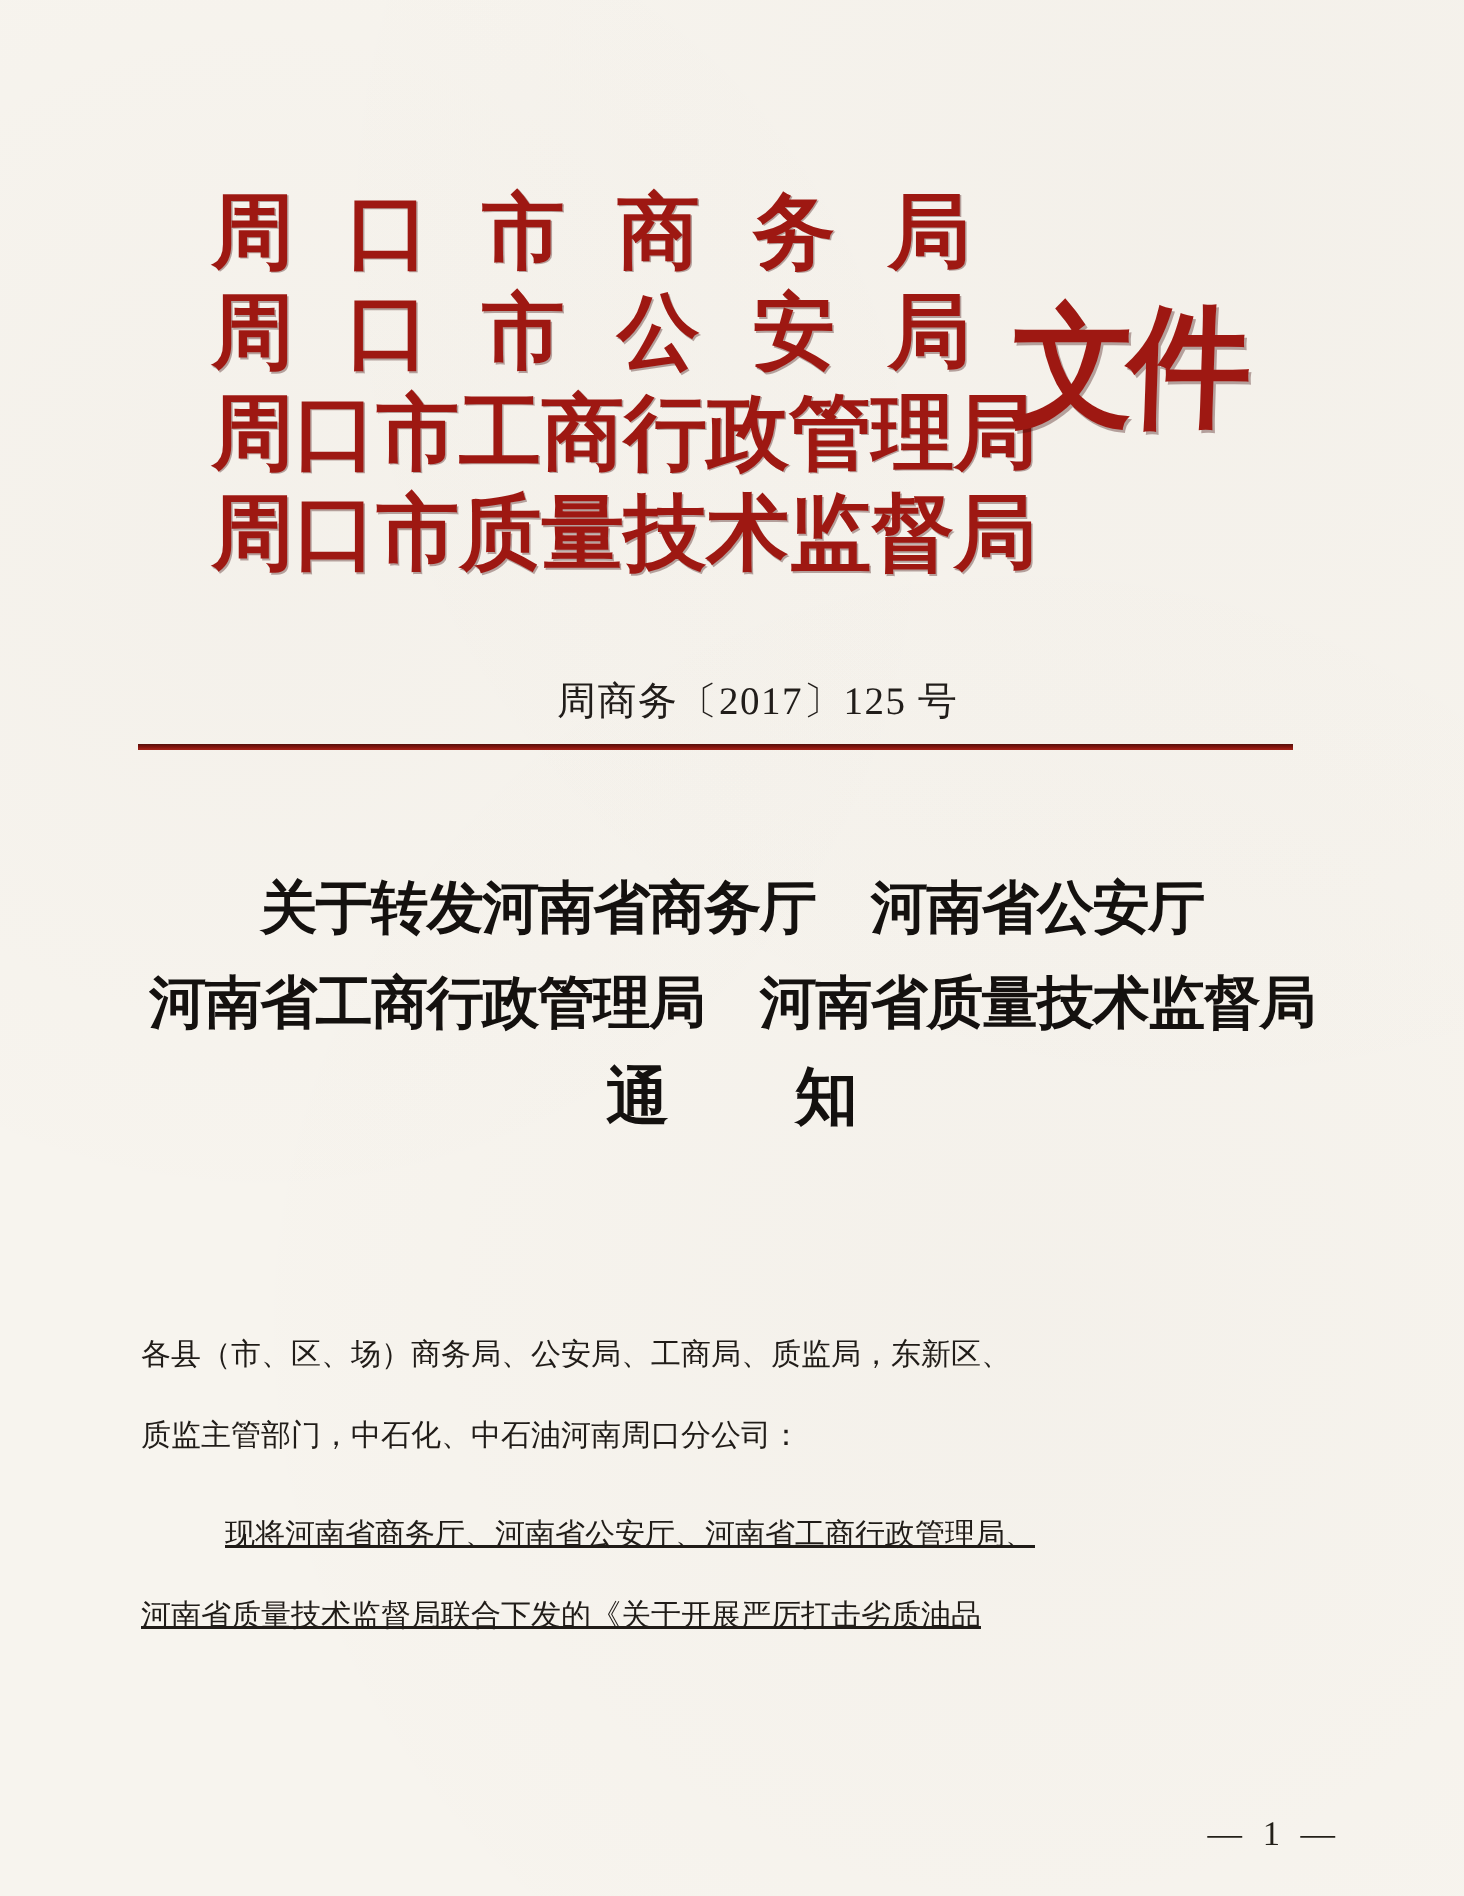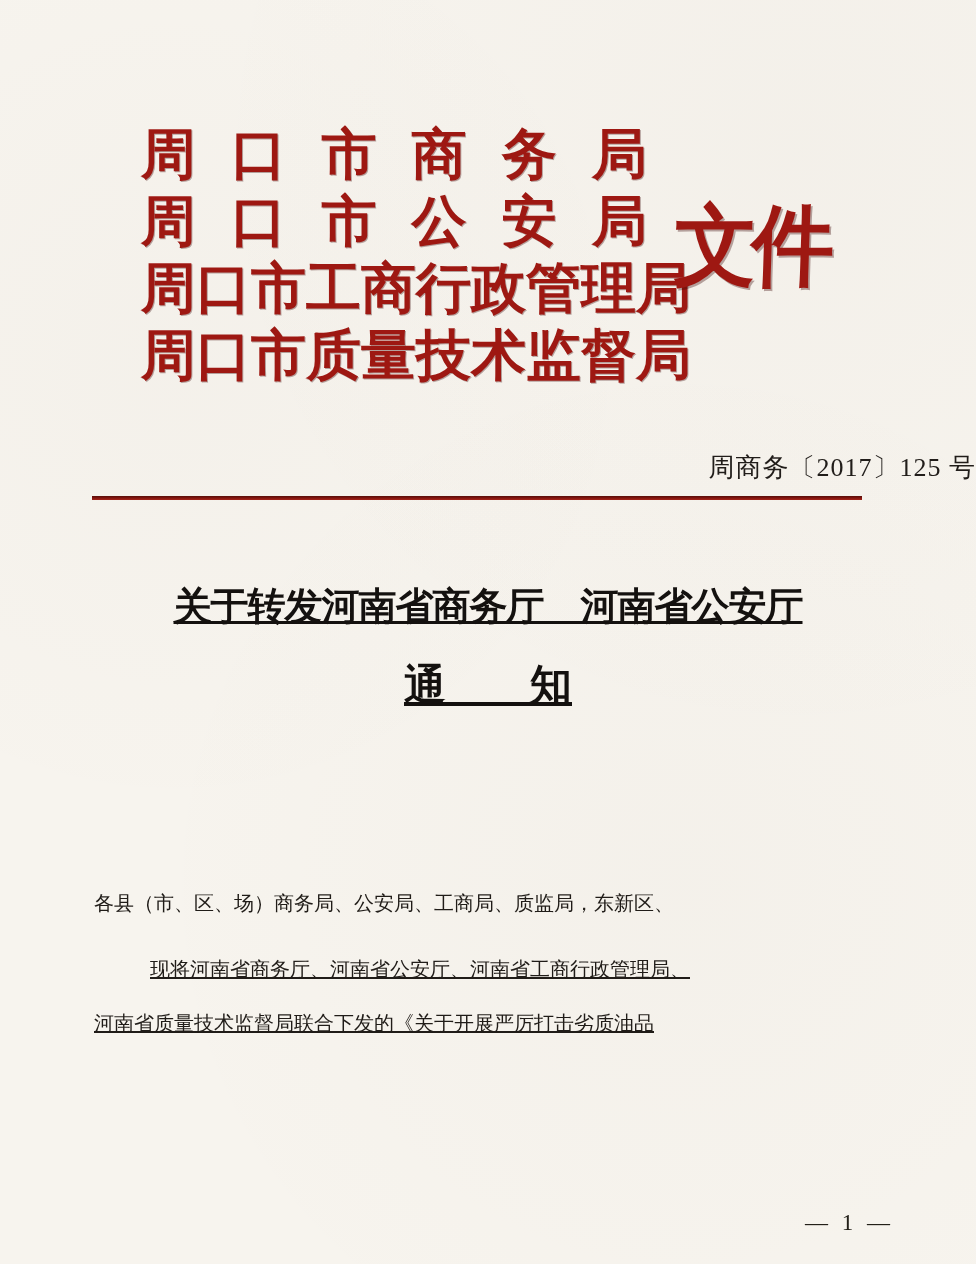--- a/index.html
+++ b/index.html
@@ -38,34 +38,34 @@
     font-size:98px;font-weight:bold;line-height:1;
     letter-spacing:-6px;color:var(--accent);
     transform:scale(0.84,0.9) skewX(-2deg);transform-origin:left top;
     text-shadow:2px 2px 0 rgba(60,10,8,0.35);
     white-space:nowrap;
   }
   
   .doc-number{
     position:absolute;top:450px;left:0;width:100%;
     padding-left:34px;box-sizing:border-box;
-    text-align:right;font-size:26px;letter-spacing:1px;
+    text-align:center;font-size:26px;letter-spacing:1px;
     color:#211d1a;
   }
   .red-rule{
     position:absolute;top:496px;left:92px;width:770px;height:4px;
     background:linear-gradient(to bottom,#55100b 0%,var(--rule) 45%,#a5241a 100%);
   }
   
   .doc-title{
     position:absolute;top:575px;left:40px;width:896px;margin:0;
-    text-align:center;font-weight:bold;color:#14110f;text-decoration:underline;
+    text-align:center;font-weight:bold;color:#14110f;
   }
   .title-line{display:block;font-size:38px;line-height:63px;letter-spacing:-1px;white-space:nowrap;}
-  .title-line.final{font-size:42px;line-height:62px;letter-spacing:0;margin-top:16px;}
+  .title-line.final{font-size:42px;line-height:62px;letter-spacing:0;}
   
   .doc-body{
     position:absolute;top:876px;left:94px;width:820px;
     font-size:20px;color:#201c18;
   }
   .body-line{line-height:54px;white-space:nowrap;}
   .para-2{margin-top:12px;text-decoration:underline;}
   .para-2 .body-line.indent{text-indent:56px;}
   
   .page-number{
@@ -124,26 +124,28 @@
     </div>
     <div class="doc-type">文件</div>
   </header>
 
   <div class="doc-number">周商务〔2017〕125 号</div>
 
   <div class="red-rule"></div>
 
   <h1 class="doc-title">
     <span class="title-line">关于转发河南省商务厅　河南省公安厅</span>
+    <span class="title-line">河南省工商行政管理局　河南省质量技术监督局</span>
     <span class="title-line final">通　　知</span>
   </h1>
 
   <div class="doc-body">
     <div class="para-1">
       <div class="body-line">各县（市、区、场）商务局、公安局、工商局、质监局，东新区、</div>
+      <div class="body-line">质监主管部门，中石化、中石油河南周口分公司：</div>
     </div>
     <div class="para-2">
       <div class="body-line indent">现将河南省商务厅、河南省公安厅、河南省工商行政管理局、</div>
       <div class="body-line">河南省质量技术监督局联合下发的《关于开展严厉打击劣质油品</div>
     </div>
   </div>
 
   <footer>
     <div class="page-number">— 1 —</div>
   </footer>

